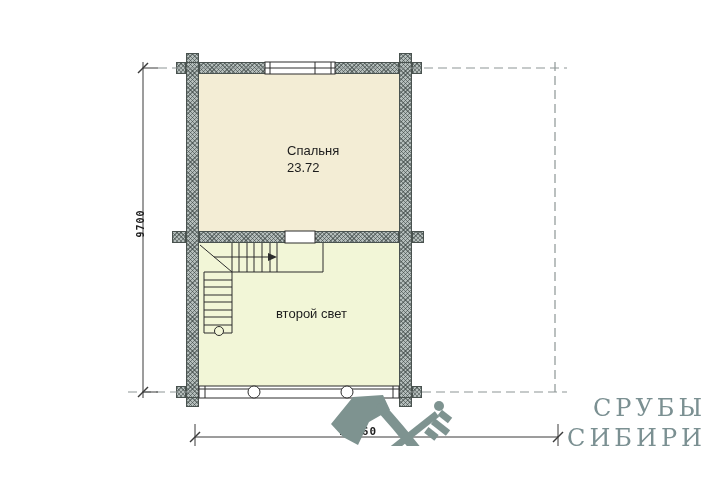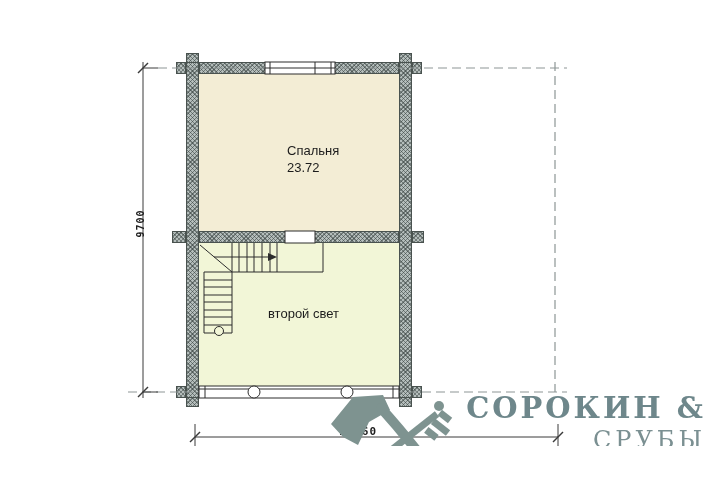--- a/index.html
+++ b/index.html
@@ -111,21 +111,21 @@
         <line x1="190" y1="442" x2="200" y2="432"></line>
         <line x1="553" y1="442" x2="563" y2="432"></line>
       </g>
     </g>
   </svg>
 
   <div class="room-label" style="left:287px;top:142px;">
     <div>Спальня</div>
     <div>23.72</div>
   </div>
-  <div class="room-label" style="left:268px;top:305px;">
+  <div class="room-label" style="left:276px;top:305px;">
     <span>второй свет</span>
   </div>
 
   <div class="dim-text" style="left:116px;top:218px;width:48px;text-align:center;transform:rotate(-90deg);">9700</div>
   <div class="dim-text" style="left:330px;top:425px;width:56px;text-align:center;font-size:11px;">10760</div>
 
   <div>
     <svg style="left:325px;top:388px;" width="165" height="114" viewBox="0 0 165 114">
       <g fill="#7e9390" stroke="none">
 
@@ -143,18 +143,17 @@
           <rect x="110" y="40" width="13" height="7"></rect>
         </g>
 
         <circle cx="27" cy="83" r="14" fill="none" stroke="#7e9390" stroke-width="7"></circle>
         <circle cx="20" cy="104" r="10" fill="none" stroke="#7e9390" stroke-width="6"></circle>
         <circle cx="44" cy="102" r="11" fill="none" stroke="#7e9390" stroke-width="6"></circle>
         <circle cx="42" cy="80" r="5"></circle>
       </g>
     </svg>
     <div class="logo-text">
-      <div class="logo-line">СОРОКИН &amp;</div>
       <div class="logo-tagline">СРУБЫ СИБИРИ</div>
     </div>
   </div>
 
 </div>
 
 </body></html>

